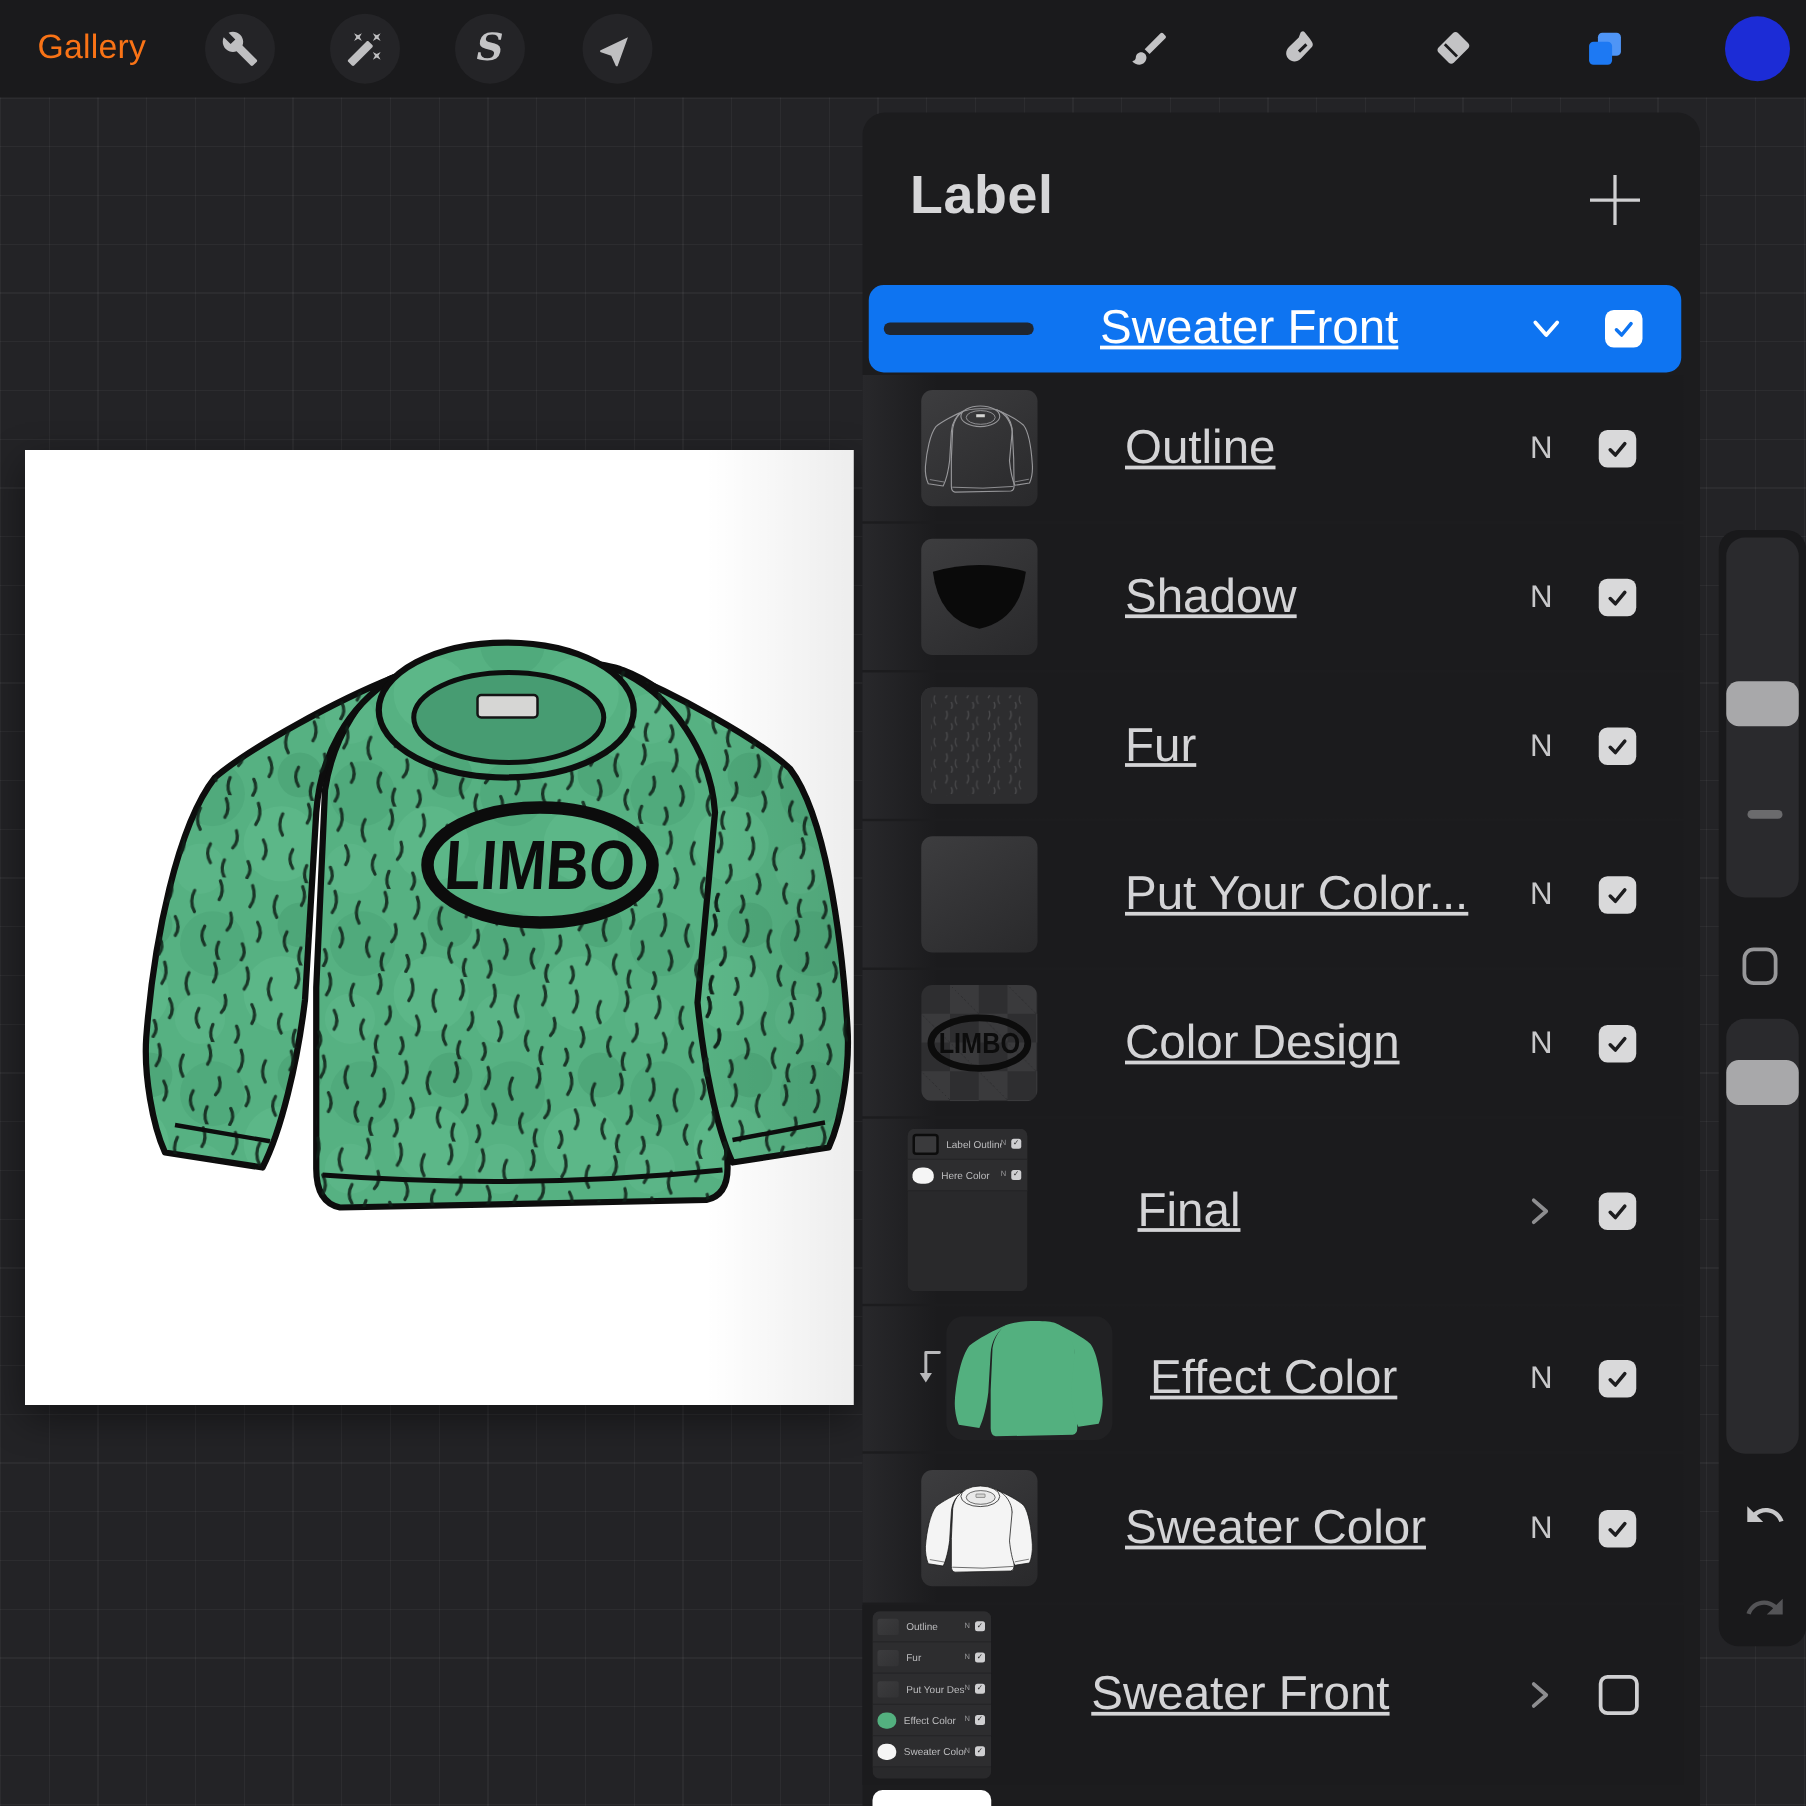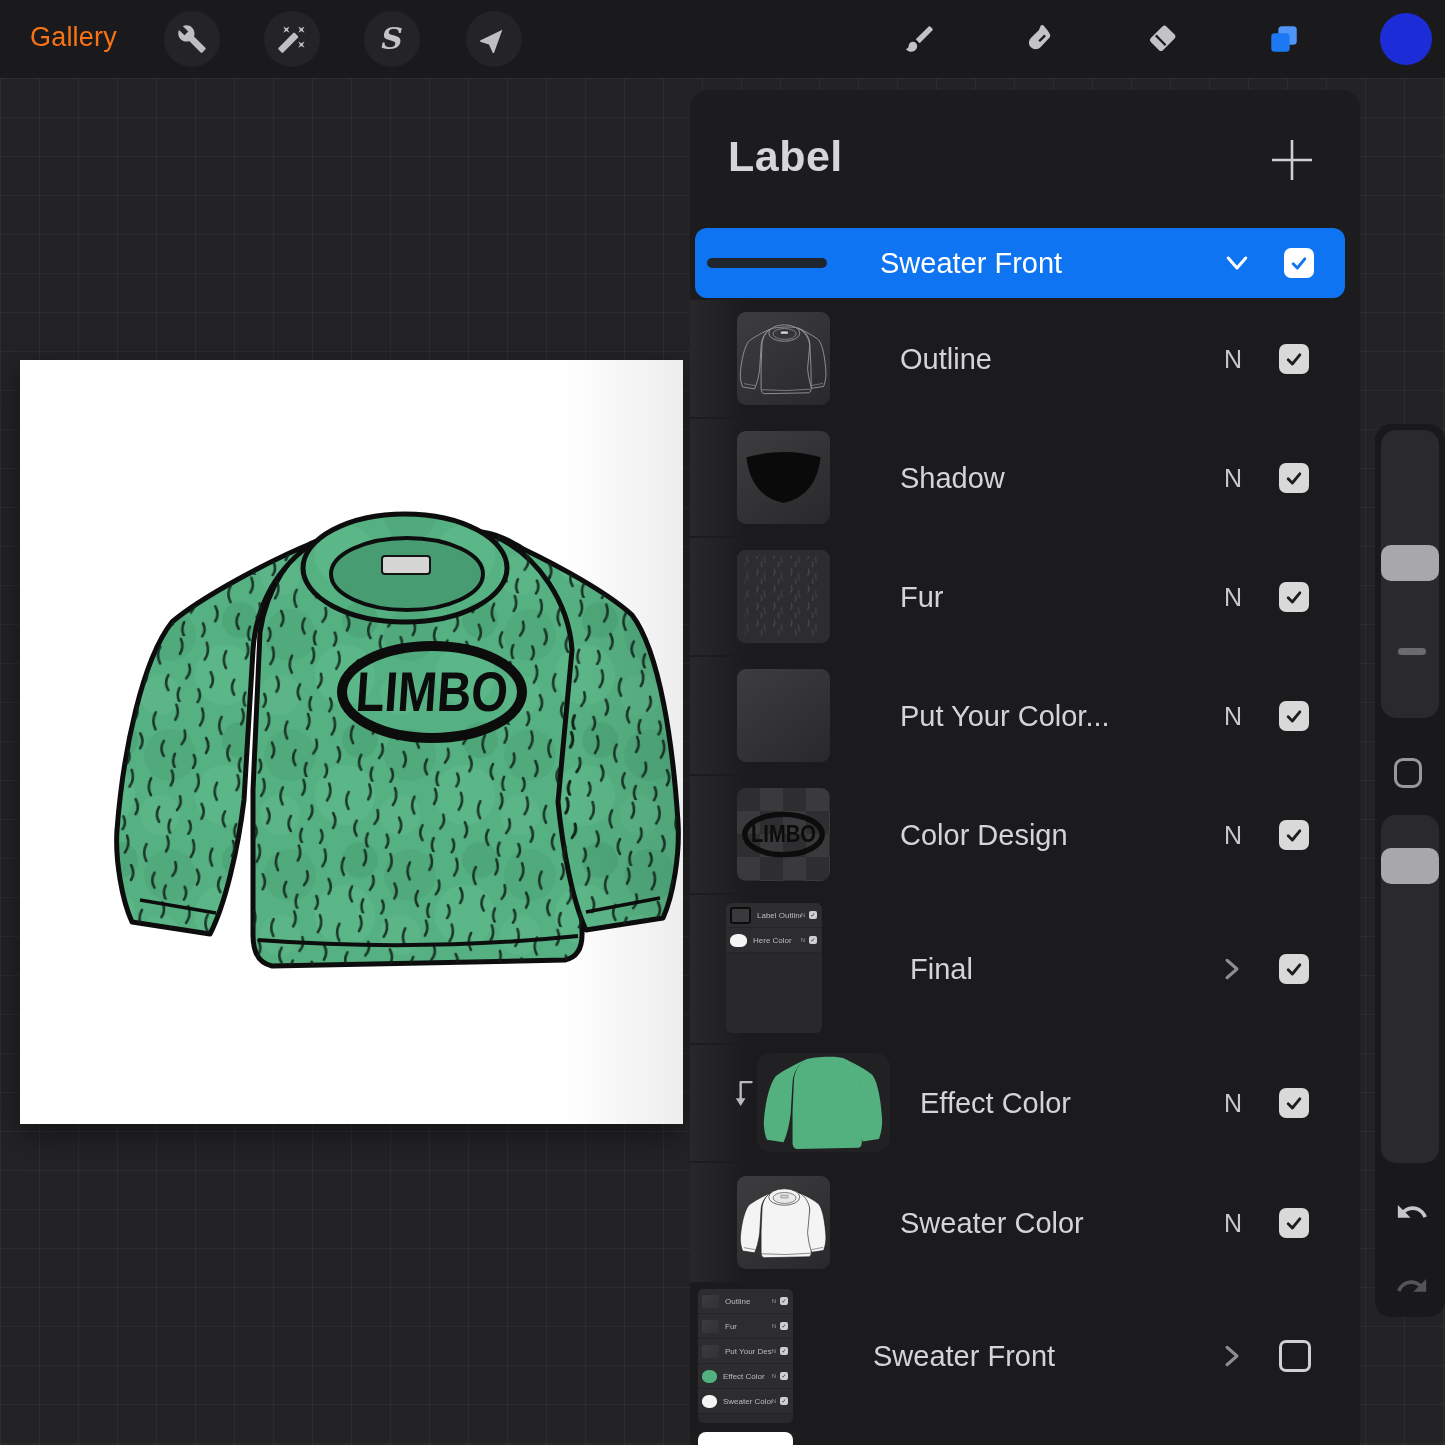--- a/index.html
+++ b/index.html
@@ -27,21 +27,21 @@
           background:linear-gradient(to right, rgba(0,0,0,0) 82%, rgba(0,0,0,0.07) 100%);}
   
   .panel{position:absolute;left:690px;top:90px;width:670px;height:1355px;background:#1c1c1e;
          border-radius:18px 18px 0 0;z-index:20;}
   .panel-title{position:absolute;left:38px;top:42px;font-size:43px;font-weight:bold;color:#d6d6d8;letter-spacing:.5px;}
   .panel-plus{position:absolute;left:578px;top:46px;width:48px;height:48px;display:flex;align-items:center;justify-content:center;}
   .rowwrap{position:absolute;left:690px;z-index:25;}
   .row{position:absolute;left:0;width:657px;background:#1b1b1d;box-sizing:border-box;}
   .row.inner{background:linear-gradient(90deg,#28282b 0px,#1b1b1d 60px);}
   .row.sel{left:5px;width:650px;border-radius:12px;background:#0e74f1;}
-  .row .name{position:absolute;font-size:29px;color:#d4d4d6;top:50%;transform:translateY(-50%);white-space:nowrap;}
+  .row .name{position:absolute;font-size:38px;color:#d4d4d6;top:50%;transform:translateY(-50%);white-space:nowrap;text-decoration:underline;}
   .row.sel .name{color:#ffffff;}
   .row .blend{position:absolute;left:528px;width:30px;text-align:center;top:50%;transform:translateY(-50%);
               font-size:25px;color:#c8c8ca;}
   .cb{position:absolute;left:589px;top:50%;transform:translateY(-50%);width:30px;height:30px;border-radius:7px;
       background:#d9d9da;display:flex;align-items:center;justify-content:center;}
   .cb svg{width:20px;height:20px;}
   .cb.white{background:#ffffff;}
   .cb.off{background:transparent;border:3px solid #d0d0d2;width:26px;height:26px;}
   .chev{position:absolute;left:524px;top:50%;transform:translateY(-50%);width:36px;height:36px;
         display:flex;align-items:center;justify-content:center;}

